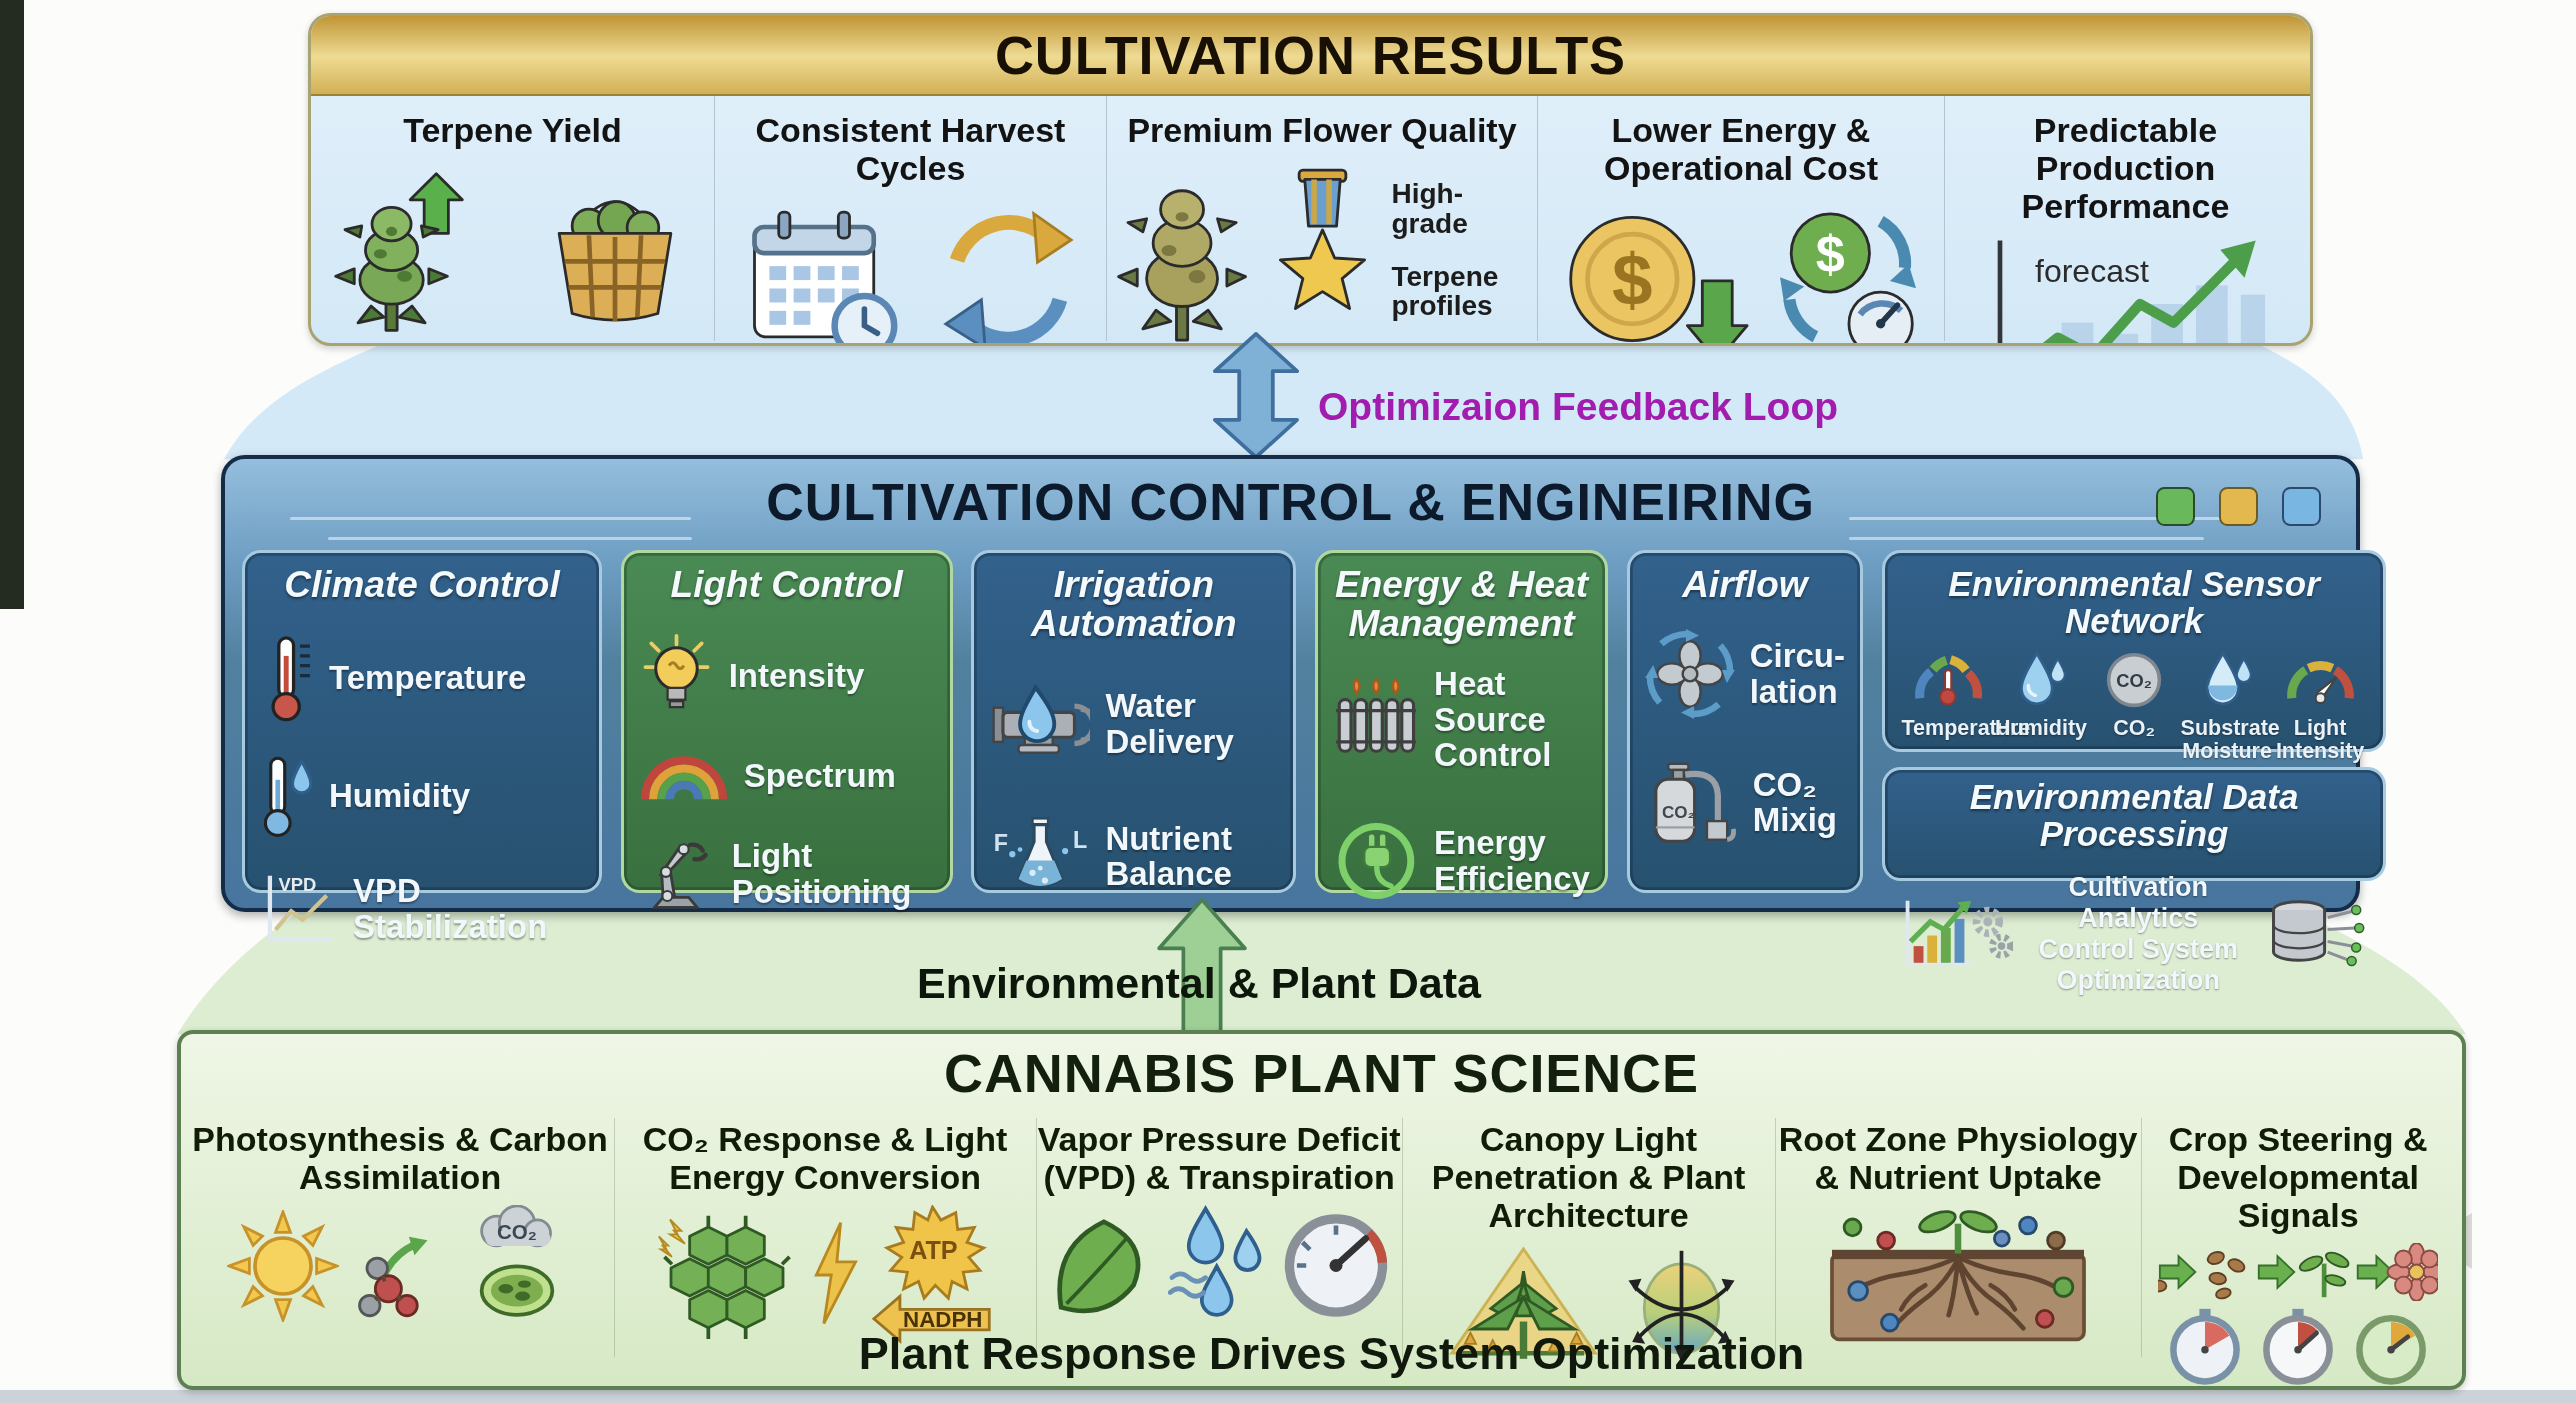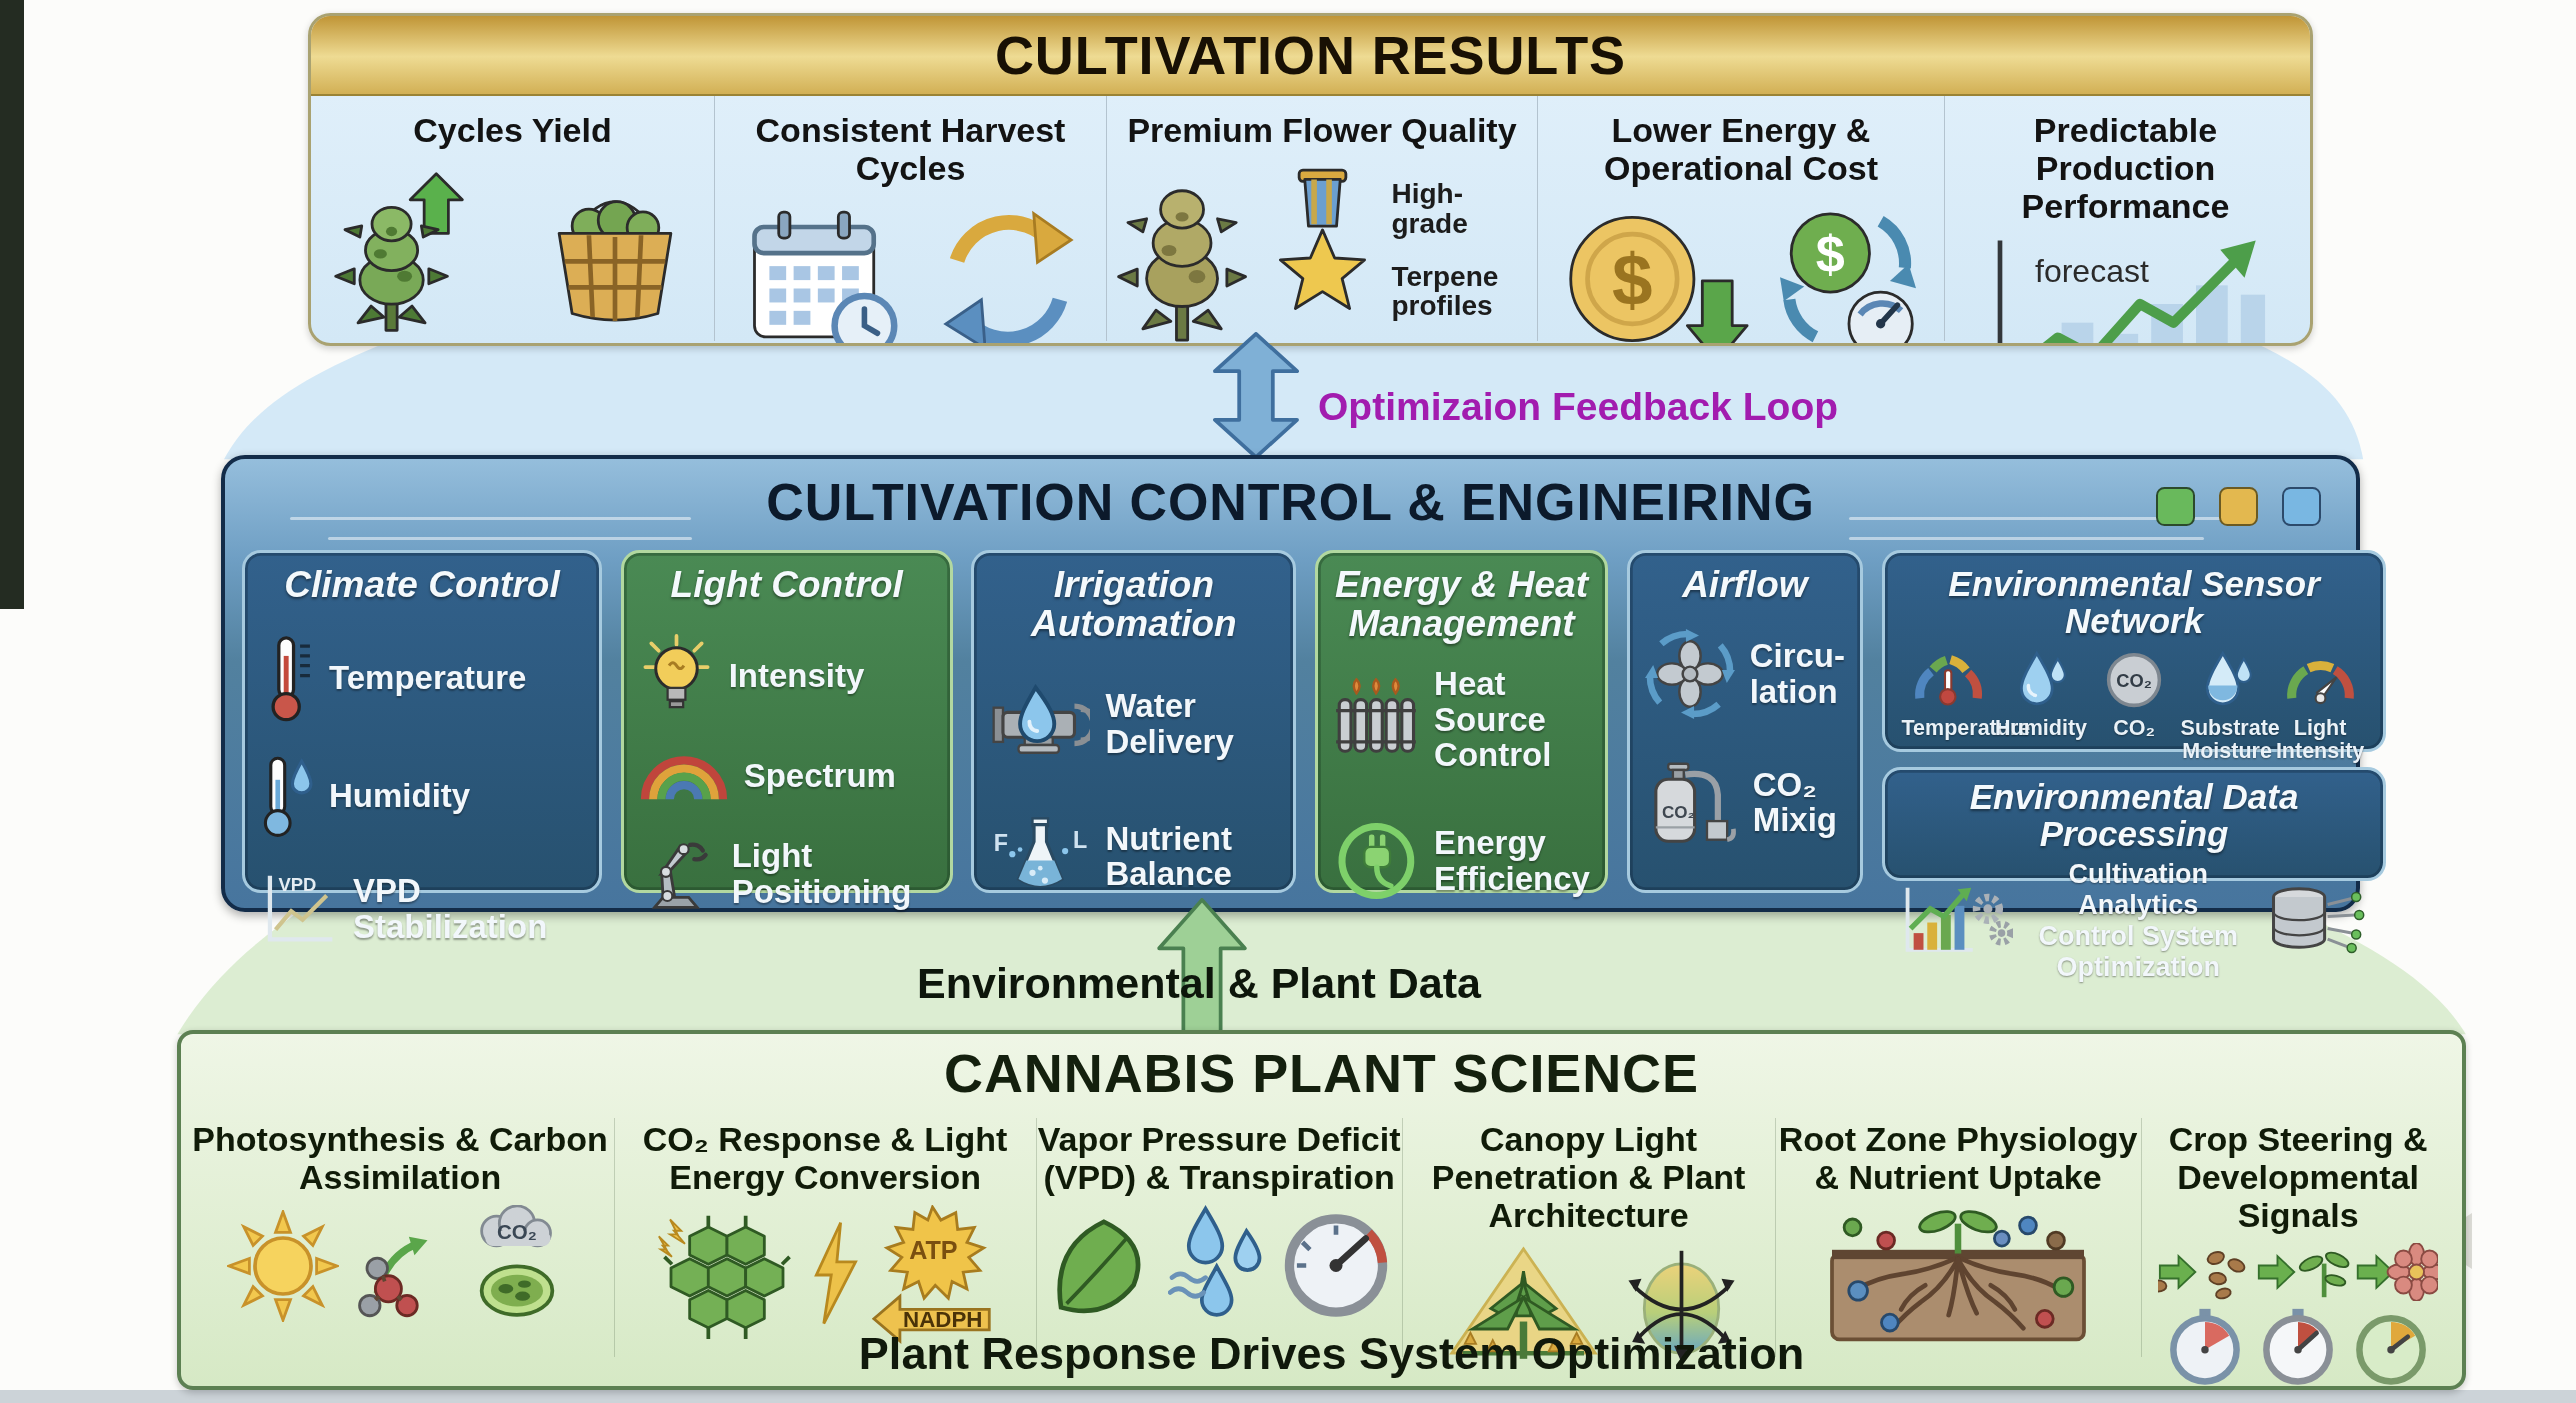--- a/index.html
+++ b/index.html
@@ -62,21 +62,21 @@
   .pitem{display:flex;align-items:center;gap:15px;margin-top:28px;}
   .pitem .lbl{font-size:33px;font-weight:bold;line-height:1.08;color:#f2f7fb;
     text-shadow:0 1.9px 1.9px rgba(0,0,0,.35);}
   .picon{flex:0 0 auto;}
 
   .stack{display:flex;flex-direction:column;gap:15px;flex:0 0 504px;}
   .sensors{display:flex;justify-content:space-between;margin-top:9.3px;padding:0 1.9px;}
   .sensor{width:93px;text-align:center;}
   .sensor .slbl{font-size:21.5px;font-weight:bold;color:#eaf2f8;line-height:1.05;margin-top:3.7px;
     text-shadow:0 0.9px 1.9px rgba(0,0,0,.4);}
-  .dp-row{display:flex;align-items:center;justify-content:space-between;margin-top:6px;}
+  .dp-row{display:flex;align-items:center;justify-content:space-between;margin-top:19px;}
   .dp-text{text-align:center;font-size:27px;font-weight:bold;color:#f2f7fb;line-height:1.15;
     text-shadow:0 0.9px 1.9px rgba(0,0,0,.4);}
 
   
   .bottom-panel{left:177px;top:1030px;width:2289px;height:360px;border:4.7px solid #5c8052;
     border-radius:16px;background:linear-gradient(180deg,#eff6e6,#d6e9c5);box-sizing:border-box;
     box-shadow:0 2.8px 7.5px rgba(0,0,0,.2);}
   .bp-title{position:absolute;top:7.5px;left:0;width:100%;text-align:center;font-size:54px;
     font-weight:bold;color:#14200e;letter-spacing:0.9px;}
   .bp-cols{position:absolute;top:84px;left:5.6px;width:2272px;height:239px;display:flex;}
@@ -103,21 +103,21 @@
   <div class="abs bottom-strip"></div>
   <div class="abs right-pointer"></div>
 
   <div class="abs top-banner">
     <div class="gold-header">
       <span class="t">CULTIVATION RESULTS</span>
     </div>
     <div class="top-cols">
 
       <div class="top-col" style="width:403px">
-        <div class="ct">Cycles Yield</div>
+        <div class="ct">Terpene Yield</div>
         <div class="icon-row">
           <svg width="187" height="177" viewBox="0 0 200 190">
             <polygon class="ol" points="118,18 146,46 131,46 131,82 105,82 105,46 90,46" fill="#5ab14c"></polygon>
             <g>
               <polygon class="ol" points="30,120 10,128 30,136" fill="#4d7a35"></polygon>
               <polygon class="ol" points="110,120 130,128 110,136" fill="#4d7a35"></polygon>
               <polygon class="ol" points="36,86 20,78 38,74" fill="#4d7a35"></polygon>
               <polygon class="ol" points="104,86 120,78 102,74" fill="#4d7a35"></polygon>
               <polygon class="ol" points="48,160 34,178 62,172" fill="#4d7a35"></polygon>
               <polygon class="ol" points="92,160 106,178 78,172" fill="#4d7a35"></polygon>

